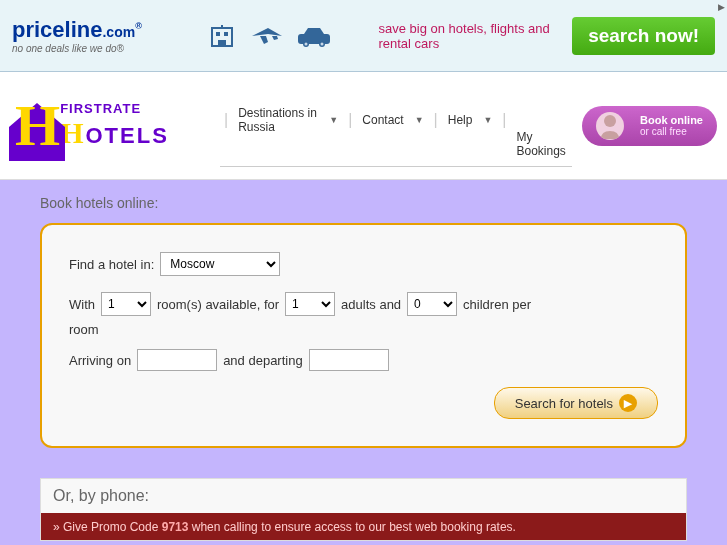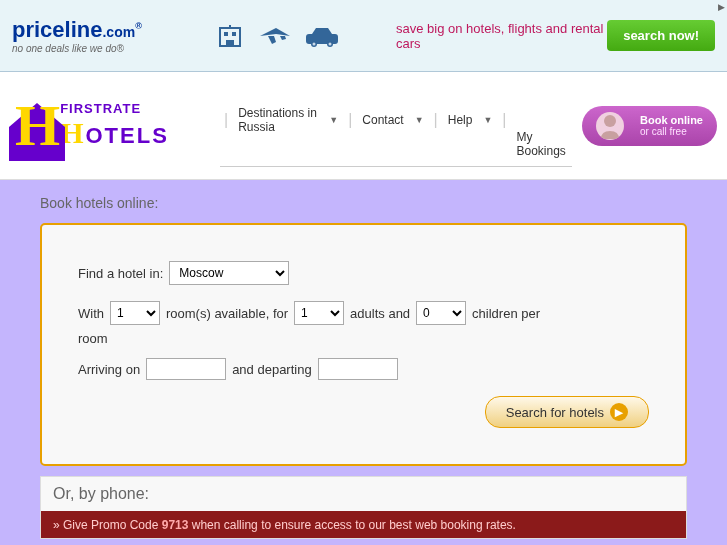--- a/index.html
+++ b/index.html
@@ -61,21 +61,21 @@
       text-align: left;
       flex: 1;
       margin-left: 13px;
     }
     .ad-search-btn {
       background: linear-gradient(to bottom, #66cc33, #44aa11);
       color: white;
       border: none;
       border-radius: 4px;
       padding: 8px 16px;
-      font-size: 13px;
+      font-size: 19px;
       font-weight: bold;
       cursor: pointer;
       white-space: nowrap;
     }
     .ad-badge {
       position: absolute;
       top: 2px;
       right: 2px;
       font-size: 9px;
       color: #666;
@@ -227,23 +227,23 @@
     .section-title {
       color: #666;
       font-size: 14px;
       margin-bottom: 12px;
     }
 
     
     .search-box {
       border: 2px solid #e8a000;
       background: #f8f8f8;
-      border-radius: 5px;
-      padding: 36px;
-      margin-bottom: 10px;
+      border-radius: 12px;
+      padding: 27px;
+      margin-bottom: 30px;
     }
 
     .search-row {
       display: flex;
       align-items: center;
       margin-bottom: 16px;
       flex-wrap: wrap;
       gap: 6px;
     }
     .search-label {

